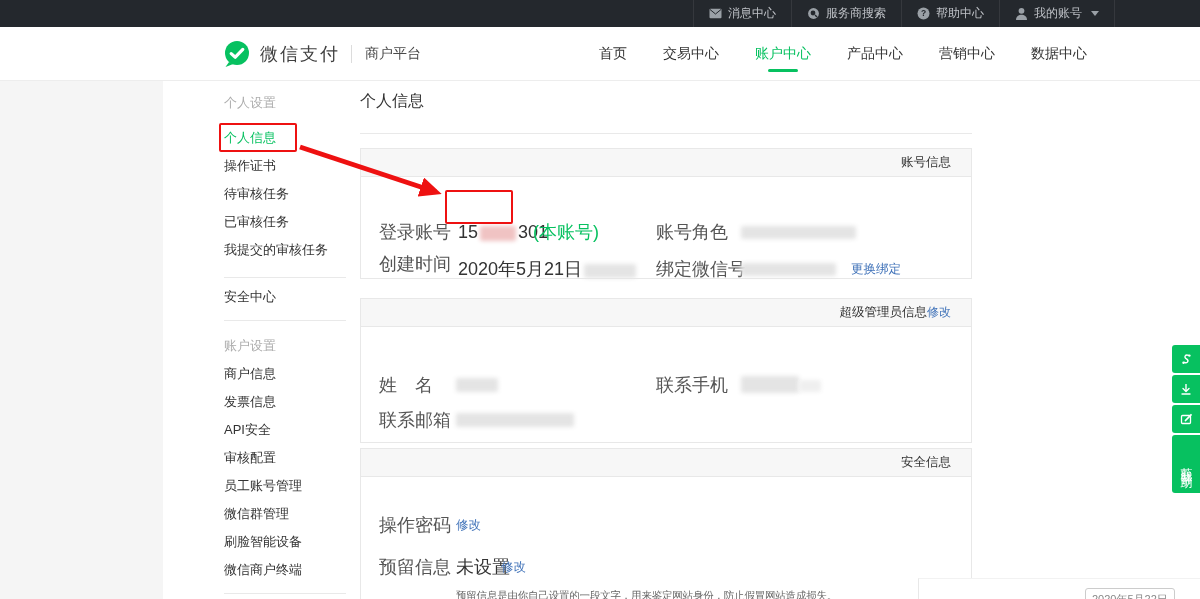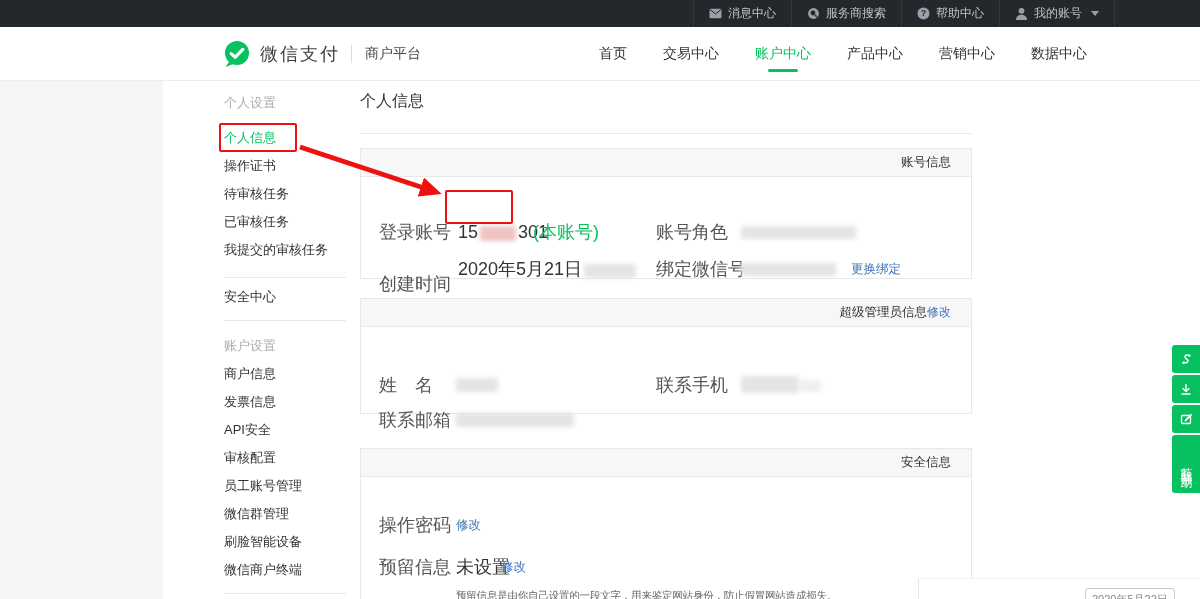--- a/index.html
+++ b/index.html
@@ -35,21 +35,21 @@
   .side-item { height:28px; display:flex; align-items:center; font-size:13px; color:#333; cursor:pointer; white-space:nowrap; }
   .side-item.active { color:#07c160; }
   .side-div { height:1px; width:122px; background:#e9e9e9; }
   .mt7 { margin-top:7px; } .mt13 { margin-top:13px; } .mt5 { margin-top:5px; } .mt9 { margin-top:9px; } .mt11 { margin-top:11px; }
   
   .main { position:absolute; left:360px; top:0; width:612px; }
   .page-title { position:absolute; left:0; top:10px; margin:0; font-size:16px; font-weight:400; color:#333; }
   .title-div { position:absolute; left:0; top:52px; width:612px; height:1px; background:#e9e9e9; }
   .panel { position:absolute; left:0; width:612px; background:#fff; border:1px solid #e8e8e8; }
   .panel1 { top:67px; height:131px; }
-  .panel2 { top:217px; height:116px; }
+  .panel2 { top:217px; height:145px; }
   .panel3 { top:367px; height:220px; }
   .panel-h { height:28px; background:#f7f7f7; border-bottom:1px solid #e8e8e8; display:flex; align-items:center; justify-content:flex-end; padding:0 20px 0 18px; font-size:12.5px; color:#333; }
   .cell { position:absolute; font-size:18px; color:#333; line-height:16px; white-space:nowrap; }
   .cell.lab { color:#555; }
   .link { color:#4173b9; cursor:pointer; font-size:12.5px; text-decoration:none; }
   .green-note { color:#07c160; }
   .blob { position:absolute; background:#e4e4e4; border-radius:2px; filter:blur(2px); }
   .iblob { display:inline-block; vertical-align:-3px; background:#e4e4e4; border-radius:2px; filter:blur(2px); }
   .iblob.pink { background:#f0c3c3; }
   .desc { position:absolute; left:95px; top:110px; font-size:10.5px; color:#666; line-height:16.5px; letter-spacing:-0.2px; white-space:nowrap; }
@@ -167,21 +167,21 @@
     <section class="panel panel1">
       <div class="panel-h">
         <span>账号信息</span>
       </div>
       <div style="position:relative;">
         <span class="cell lab" style="left:18px; top:47px;">登录账号</span>
         <span class="cell" style="left:97px; top:47px;"><span>15</span><span class="iblob pink" style="width:36px; height:15px; margin:0 2px;"></span><span>301</span></span>
         <span class="cell green-note" style="left:172px; top:47px;">(本账号)</span>
         <span class="cell lab" style="left:295px; top:47px;">账号角色</span>
         <span class="blob" style="left:380px; top:49px; width:115px; height:13px;"></span>
-        <span class="cell lab" style="left:18px; top:99px;">创建时间</span>
+        <span class="cell lab" style="left:18px; top:80px;font-family:Liberation Mono, monospace;">创建时间</span>
         <span class="cell" style="left:97px; top:84px;"><span>2020年5月21日</span><span class="iblob" style="width:52px; height:14px; margin-left:2px;"></span></span>
         <span class="cell lab" style="left:295px; top:84px;">绑定微信号</span>
         <span class="blob" style="left:380px; top:86px; width:95px; height:13px;"></span>
         <a class="cell link" style="left:490px; top:84px;">更换绑定</a>
       </div>
     </section>
 
     <section class="panel panel2">
       <div class="panel-h">
         <span>超级管理员信息</span>

